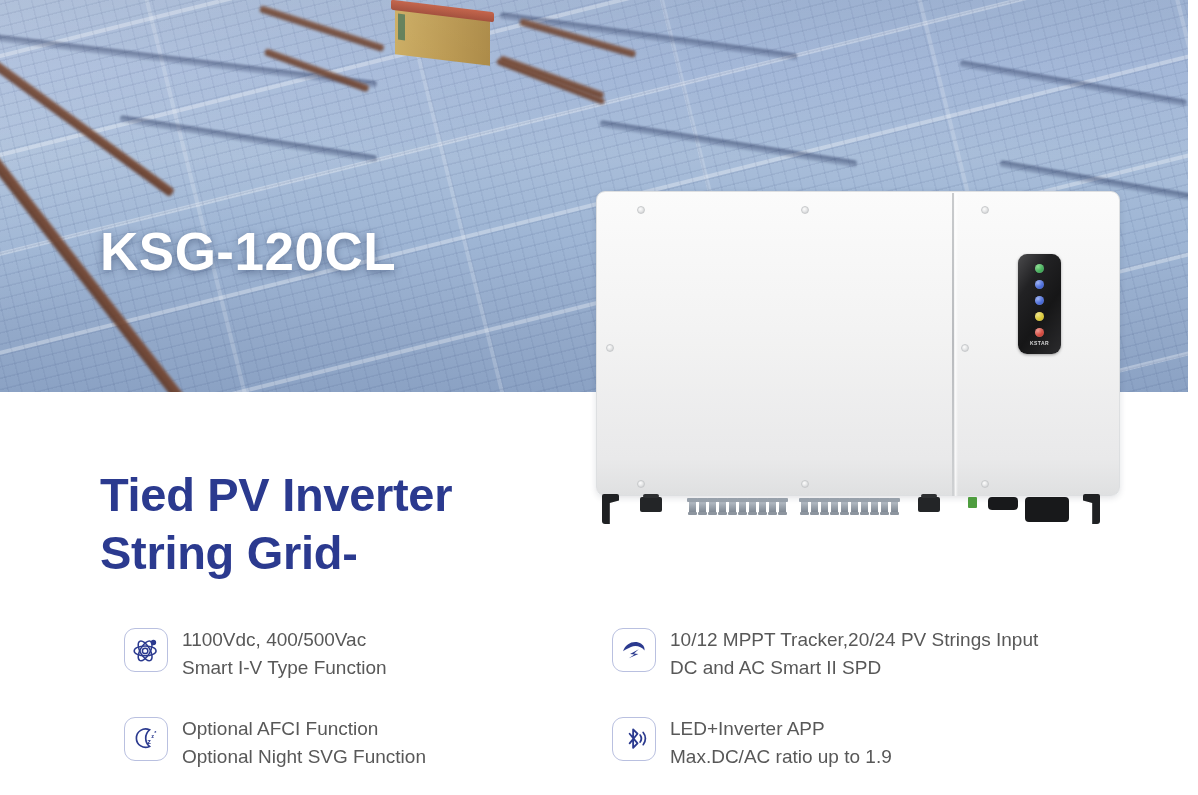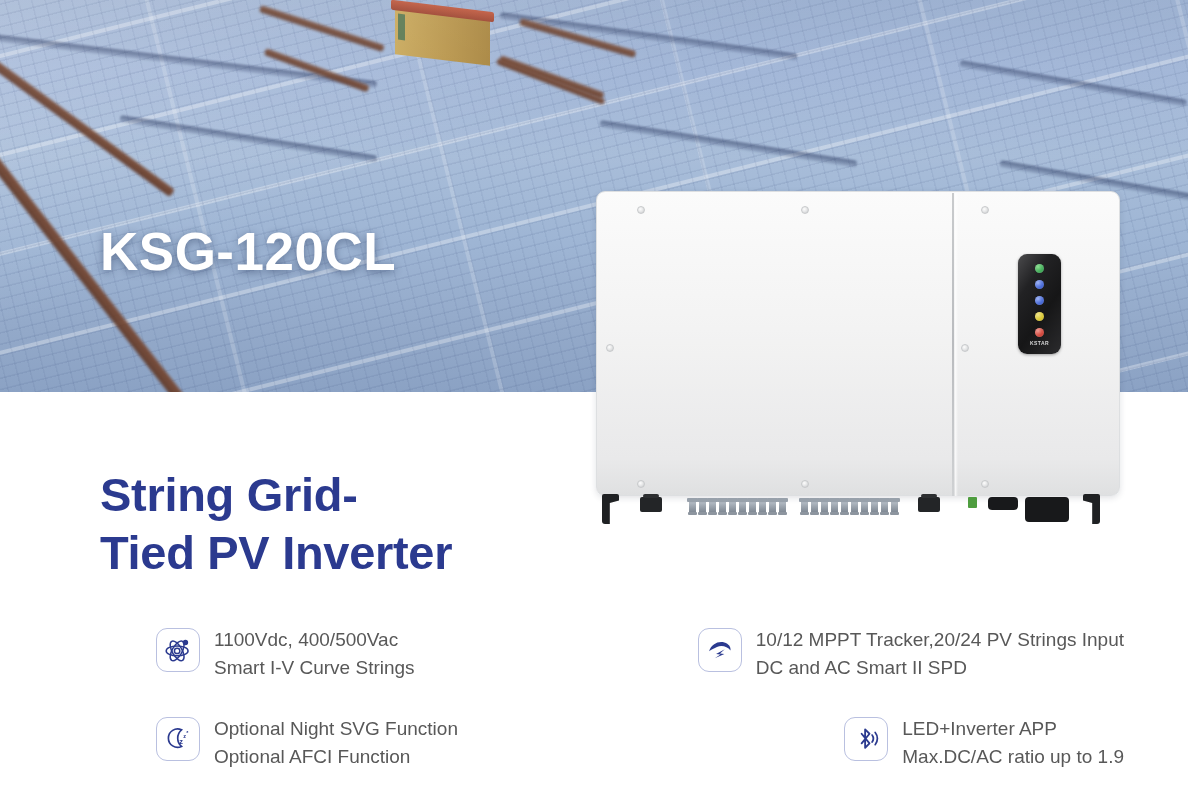--- a/index.html
+++ b/index.html
@@ -289,24 +289,23 @@
   .features {
     position: absolute;
     left: 124px;
     top: 626px;
     width: 1000px;
   }
   .feature-row { display: flex; margin-bottom: 33px; }
   .feature {
     display: flex;
     align-items: flex-start;
-    margin-left: 32px;
   }
   .feature.col-left  { width: 488px; }
-  .feature.col-right { width: 500px; justify-content: flex-end; }
+  .feature.col-right { width: 500px; }
 
   .icon-box {
     flex: 0 0 auto;
     width: 44px; height: 44px;
     border: 1.6px solid #b9c0e0;
     border-radius: 11px;
     background: #ffffff;
     display: flex;
     align-items: center;
     justify-content: center;
@@ -418,43 +417,43 @@
 
       <div class="vent" style="left:322px; top:3px;"></div>
       <div class="green-term" style="left:372px; top:3px;"></div>
       <div class="ac-box" style="left:392px; top:3px; width:30px; height:13px;"></div>
       <div class="ac-box" style="left:429px; top:3px; width:44px; height:25px;"></div>
       <div class="bracket r" style="left:487px; top:0;"></div>
     </div>
   </div>
 
   <div class="headline">
+    <span class="line">Tied PV Inverter</span>
     <span class="line">String Grid-</span>
-    <span class="line">Tied PV Inverter</span>
   </div>
 
   <div class="features">
 
     <div class="feature-row">
 
       <div class="feature col-left">
         <div class="icon-box">
           <svg width="28" height="28" viewBox="0 0 32 32">
             <g fill="none" stroke="#2b3a8f" stroke-width="1.7">
               <ellipse cx="15" cy="17" rx="12.5" ry="5.6"></ellipse>
               <ellipse cx="15" cy="17" rx="12.5" ry="5.6" transform="rotate(60 15 17)"></ellipse>
               <ellipse cx="15" cy="17" rx="12.5" ry="5.6" transform="rotate(120 15 17)"></ellipse>
               <circle cx="15" cy="17" r="3.1"></circle>
             </g>
             <circle cx="24.5" cy="7.5" r="3.1" fill="#2b3a8f"></circle>
           </svg>
         </div>
         <div class="feature-text">
           <span class="t">1100Vdc, 400/500Vac</span>
-          <span class="t">Smart I-V Curve Strings</span>
+          <span class="t">Smart I-V Type Function</span>
         </div>
       </div>
 
       <div class="feature col-right">
         <div class="icon-box">
           <svg width="28" height="28" viewBox="0 0 32 32">
             <path d="M3.5 17.5 C6 9.5 14 5.5 21 7.5 C26 9 28.5 12.5 28 16.5 C24.5 12 18 10 12.5 12.5 C8.5 14.2 5.5 16 3.5 17.5 Z" fill="#2b3a8f"></path>
             <path d="M21.5 15 L11.5 20.5 L16.5 21 L10 25.5 L21 20.5 L16 20 Z" fill="#2b3a8f"></path>
           </svg>
         </div>
@@ -471,22 +470,22 @@
       <div class="feature col-left">
         <div class="icon-box">
           <svg width="28" height="28" viewBox="0 0 32 32">
             <path d="M20 24.5 A10.5 10.5 0 1 1 20 5.5 A12.6 12.6 0 0 0 20 24.5 Z" fill="none" stroke="#2b3a8f" stroke-width="1.9"></path>
             <text x="17.5" y="21.5" font-family="Liberation Sans, sans-serif" font-size="8.5" font-weight="bold" fill="#2b3a8f">z</text>
             <text x="22" y="15" font-family="Liberation Sans, sans-serif" font-size="6.5" font-weight="bold" fill="#2b3a8f">z</text>
             <text x="25.5" y="9.5" font-family="Liberation Sans, sans-serif" font-size="5" font-weight="bold" fill="#2b3a8f">z</text>
           </svg>
         </div>
         <div class="feature-text">
+          <span class="t">Optional AFCI Function</span>
           <span class="t">Optional Night SVG Function</span>
-          <span class="t">Optional AFCI Function</span>
         </div>
       </div>
 
       <div class="feature col-right">
         <div class="icon-box">
           <svg width="28" height="28" viewBox="0 0 32 32">
             <path d="M11 10 L20 21 L15 26 L15 5 L20 10 L11 21" fill="none" stroke="#2b3a8f" stroke-width="2.1" stroke-linejoin="round" stroke-linecap="round"></path>
             <path d="M23 11.5 A7 7 0 0 1 23 19.5" fill="none" stroke="#2b3a8f" stroke-width="2" stroke-linecap="round"></path>
             <path d="M26.5 8.5 A11 11 0 0 1 26.5 22.5" fill="none" stroke="#2b3a8f" stroke-width="2" stroke-linecap="round"></path>
           </svg>

